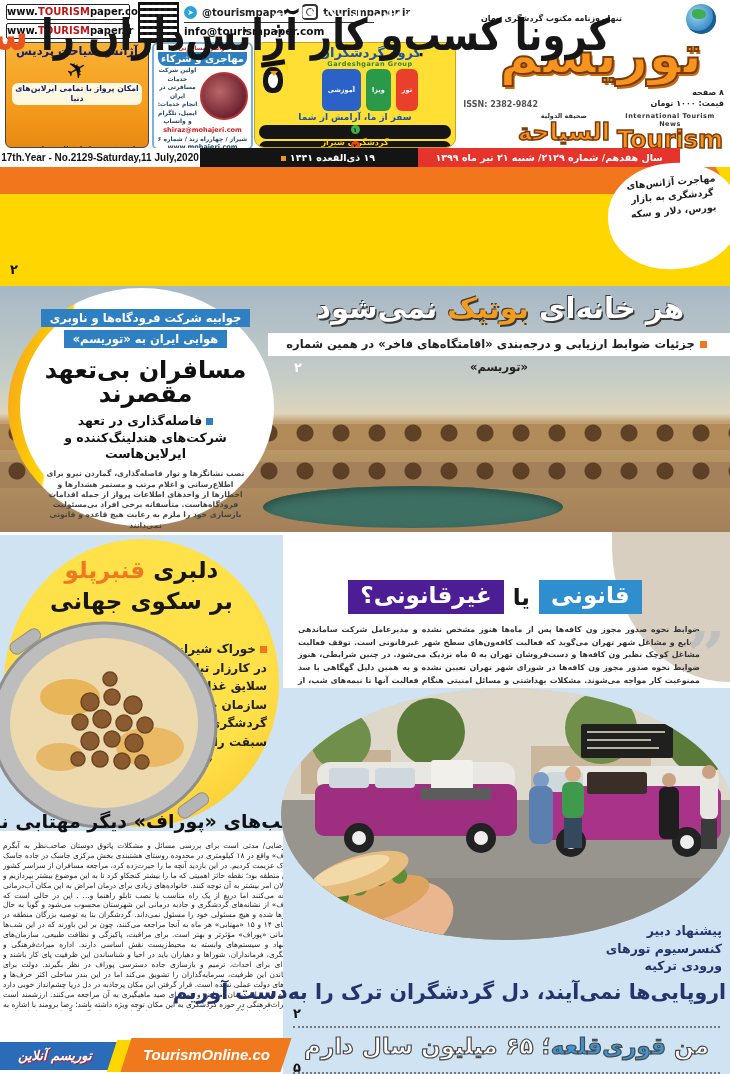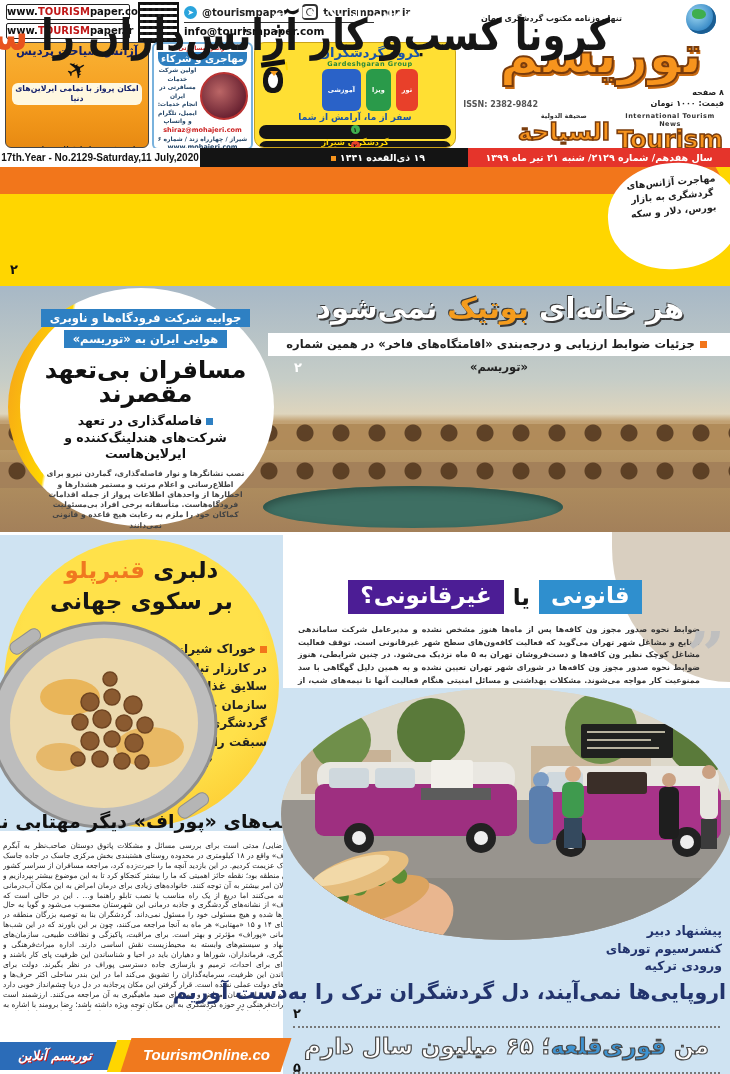--- a/index.html
+++ b/index.html
@@ -62,21 +62,21 @@
   .branch .bp{font:600 5.5px "DejaVu Sans",sans-serif;color:#ddd;}
   .penguin{position:relative;width:26px;height:38px;}
   .penguin .body{position:absolute;left:2px;top:8px;width:20px;height:26px;border-radius:45% 45% 40% 40%;background:#151515;}
   .penguin .belly{position:absolute;left:7px;top:14px;width:10px;height:15px;border-radius:50%;background:#fff;}
   .penguin .beak{position:absolute;left:9px;top:12px;width:0;height:0;border-left:4px solid transparent;
                  border-right:4px solid transparent;border-top:5px solid #f59c1d;}
   .penguin .cap{position:absolute;left:0;top:2px;width:24px;height:5px;background:#111;transform:rotate(-8deg);}
   .penguin .cap:after{content:"";position:absolute;right:-2px;top:3px;width:2px;height:8px;background:#ffd600;}
 
   
-  .datebar{left:0;top:148px;width:730px;height:19px;background:#141414;}
+  .datebar{left:0;top:148px;width:640px;height:19px;background:#141414;padding-left:40px;}
   .date-en{left:0;top:0;width:200px;height:19px;background:#fff;color:#111;
            font:bold 10px/19px "Liberation Sans","DejaVu Sans",sans-serif;text-align:center;}
   .date-hijri{right:305px;left:auto;top:0;color:#fff;font:bold 9.5px/19px "DejaVu Sans",sans-serif;}
   .sq{display:inline-block;width:5px;height:5px;background:#f7941d;margin:0 4px;}
   .date-fa{right:0;top:0;width:262px;height:19px;background:#e5342b;color:#fff;
            font:bold 9.5px/19px "DejaVu Sans",sans-serif;text-align:center;}
 
   
   .kicker{left:0;top:167px;width:730px;height:27px;background:#f2761b;}
   .kicker-txt{left:180px;width:340px;top:3px;color:#fff;font:900 15px/21px "DejaVu Sans",sans-serif;text-align:center;}
@@ -288,21 +288,21 @@
   <div class="abs bout-strip"><span class="osq"></span><span>جزئیات ضوابط ارزیابی و درجه‌بندی «اقامتگاه‌های فاخر» در همین شماره «توریسم»</span></div>
   <div class="abs pagenum w" style="left:294px;top:360px;">۲</div>
 
   <div class="abs aircard">
     <div class="aircard-in">
       <div style="width:232px;margin:16px auto 0;text-align:center;">
         <span class="ribbon">جوابیه شرکت فرودگاه‌ها و ناوبری هوایی ایران به «توریسم»</span>
       </div>
       <div class="air-h">مسافران بی‌تعهد مقصرند</div>
       <div class="air-sub"><span class="bsq"></span><span>فاصله‌گذاری در تعهد شرکت‌های هندلینگ‌کننده و ایرلاین‌هاست</span></div>
-      <div class="air-body">نصب نشانگرها و نوار فاصله‌گذاری، گماردن نیرو برای اطلاع‌رسانی و اعلام مرتب و مستمر هشدارها و اخطارها از واحدهای اطلاعات پرواز از جمله اقدامات فرودگاه‌هاست. متأسفانه برخی افراد بی‌مسئولیت کماکان خود را ملزم به رعایت هیچ قاعده و قانونی نمی‌دانند</div>
+      <div class="air-body">نصب نشانگرها و نوار فاصله‌گذاری، گماردن نیرو برای اطلاع‌رسانی و اعلام مرتب و مستمر هشدارها و اخطارها از واحدهای اطلاعات پرواز از جمله اقدامات فرودگاه‌هاست. متأسفانه برخی افراد بی‌مسئولیت بازسازی خود را ملزم به رعایت هیچ قاعده و قانونی نمی‌دانند</div>
       <div class="pagenum" style="margin-top:3px;">۲</div>
     </div>
   </div>
 
   <div class="abs beige"></div>
   <div class="abs van-h2">
     <span class="boxw" style="background:#2f8fce;">قانونی</span>
     <span class="van-or">یا</span>
     <span class="boxw" style="background:#4c1d95;">غیرقانونی؟</span>
   </div>

